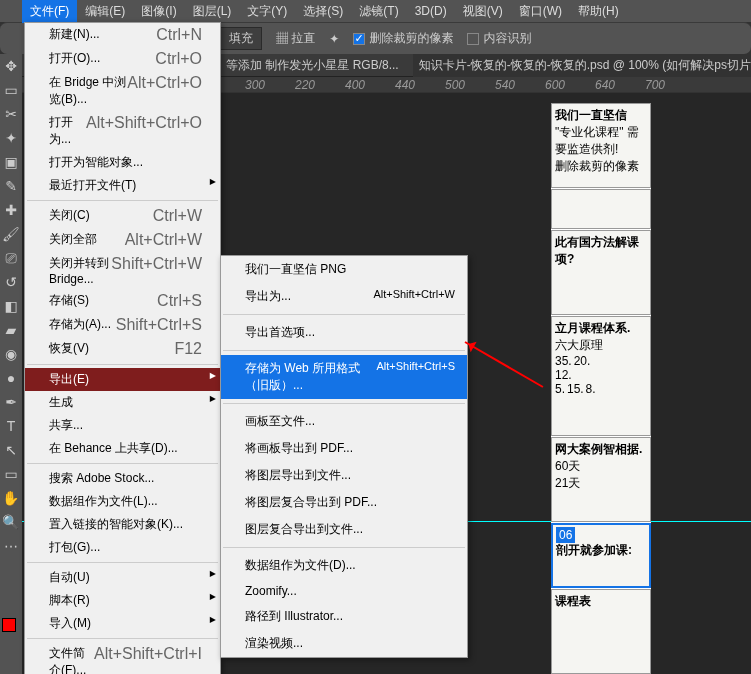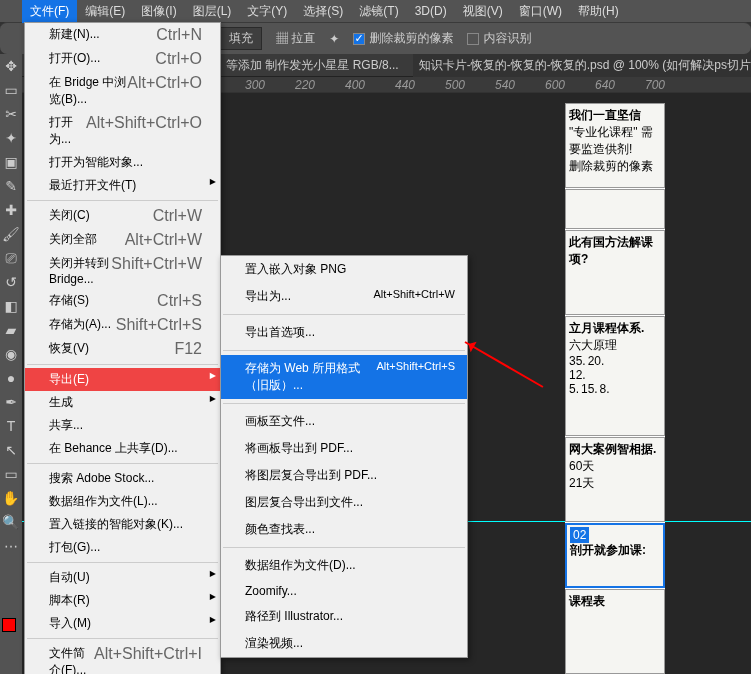--- a/index.html
+++ b/index.html
@@ -16,28 +16,28 @@
 .tabbar { background: #3a3a3a; height: 22px; display: flex; align-items: center; color: #ccc; padding-left: 220px; gap: 8px; font-size: 11px; white-space: nowrap; }
 .tabbar .tab { padding: 3px 6px; }
 .tabbar .tab.active { background: #323232; }
 .ruler { background: #3a3a3a; height: 16px; border-top: 1px solid #222; color: #999; font-size: 9px; display: flex; align-items: flex-end; padding-left: 30px; }
 .ruler span { width: 50px; text-align: center; font-style: italic; }
 .tools { position: absolute; left: 0; top: 54px; width: 22px; background: #535353; height: 620px; display: flex; flex-direction: column; }
 .tools .tool { height: 24px; display: flex; align-items: center; justify-content: center; color: #ccc; font-size: 14px; }
 .swatch { margin-top: auto; margin-bottom: 40px; padding: 2px; }
 .swatch div { width: 14px; height: 14px; background: #ff0000; border: 1px solid #000; }
 .canvas { position: absolute; left: 22px; top: 93px; right: 0; bottom: 0; background: #262626; }
-.thumbs { position: absolute; right: 86px; top: 10px; width: 100px; background: #fff; }
+.thumbs { position: absolute; right: 100px; top: 10px; width: 100px; background: #fff; }
 .thumbs .card { border: 1px solid #999; margin-bottom: 1px; background: #f5f5f2; height: 85px; font-size: 7px; padding: 3px; overflow: hidden; }
 .thumbs .card.sel { border: 2px solid #1473e6; }
 .guide-h { position: absolute; left: 0; right: 0; top: 428px; height: 1px; background: #00ffff; }
 
 .menu { position: absolute; left: 24px; top: 22px; width: 197px; background: #f0f0f0; border: 1px solid #999; box-shadow: 2px 2px 6px rgba(0,0,0,.4); }
 .menu .mi { display: flex; justify-content: space-between; padding: 3px 18px 3px 24px; color: #000; font-size: 12px; position: relative; }
-.menu .mi.active { background: #ef4444; color: #fff; }
+.menu .mi.active { background: #7f1d1d; color: #fff; }
 .menu .sep { height: 1px; background: #ccc; margin: 3px 2px; }
 .menu .mi .sc { color: #666; font-size: 16px; }
 .menu .mi.sub::after { content: "▶"; position: absolute; right: 4px; font-size: 8px; }
 .submenu { position: absolute; left: 220px; top: 255px; width: 248px; background: #f0f0f0; border: 1px solid #999; box-shadow: 2px 2px 6px rgba(0,0,0,.4); }
 .submenu .mi { display: flex; justify-content: space-between; padding: 5px 12px 5px 24px; color: #000; font-size: 12px; }
 .submenu .mi.hl { background: #1473e6; color: #fff; }
 .submenu .mi .sc { font-size: 11px; }
 .submenu .sep { height: 1px; background: #ccc; margin: 4px 2px; }
 .arrow { position: absolute; left: 465px; top: 341px; width: 90px; height: 2px; background: red; transform: rotate(30deg); transform-origin: left; }
 .arrow::after { content: ""; position: absolute; left: -2px; top: -5px; border: 6px solid transparent; border-right-color: red; }
@@ -139,21 +139,21 @@
       <span>35.</span> <span>20.</span><br>
       <span>12.</span><br>
       <span>5.</span> <span>15.</span> <span>8.</span>
     </div>
     <div class="card">
       <b>网大案例智相据.</b><br>
       <span>60天</span><br>
       <span>21天</span>
     </div>
     <div class="card sel" style="height:65px">
-      <span style="background:#1473e6;color:#fff;padding:1px 3px">02</span><br>
+      <span style="background:#1473e6;color:#fff;padding:1px 3px">06</span><br>
       <b>剖开就参加课:</b>
     </div>
     <div class="card">
       <b>课程表</b>
     </div>
   </div>
 </div>
 
 <div class="menu" id="file-menu">
     <div class="mi">
@@ -250,21 +250,21 @@
       <span class="sc">Ctrl+P</span>
     </div>
     <div class="mi">
       <span>打印一份(Y)</span>
       <span class="sc">Alt+Shift+Ctrl+P</span>
     </div>
   </div>
 
 <div class="submenu" id="export-submenu">
     <div class="mi">
-      <span>置入嵌入对象 PNG</span>
+      <span>我们一直坚信 PNG</span>
     </div>
     <div class="mi">
       <span>导出为...</span>
       <span class="sc">Alt+Shift+Ctrl+W</span>
     </div>
     <div class="sep"></div>
     <div class="mi">
       <span>导出首选项...</span>
     </div>
     <div class="sep"></div>
@@ -273,28 +273,28 @@
       <span class="sc">Alt+Shift+Ctrl+S</span>
     </div>
     <div class="sep"></div>
     <div class="mi">
       <span>画板至文件...</span>
     </div>
     <div class="mi">
       <span>将画板导出到 PDF...</span>
     </div>
     <div class="mi">
+      <span>将图层导出到文件...</span>
+    </div>
+    <div class="mi">
       <span>将图层复合导出到 PDF...</span>
     </div>
     <div class="mi">
       <span>图层复合导出到文件...</span>
     </div>
-    <div class="mi">
-      <span>颜色查找表...</span>
-    </div>
     <div class="sep"></div>
     <div class="mi">
       <span>数据组作为文件(D)...</span>
     </div>
     <div class="mi">
       <span>Zoomify...</span>
     </div>
     <div class="mi">
       <span>路径到 Illustrator...</span>
     </div>

